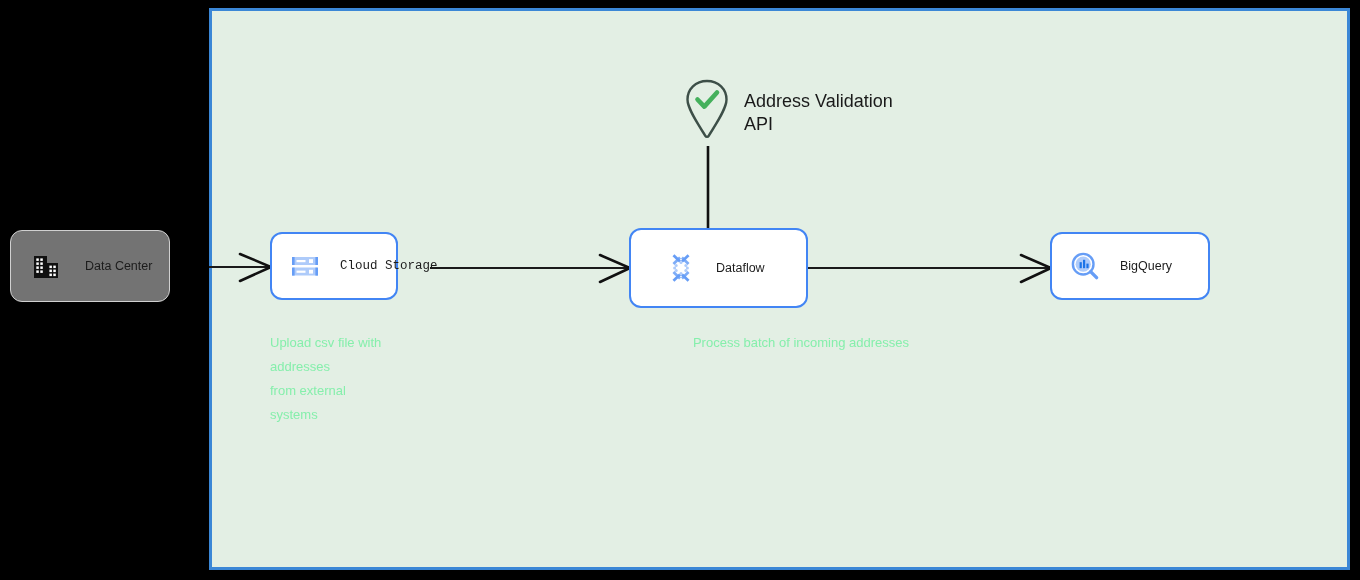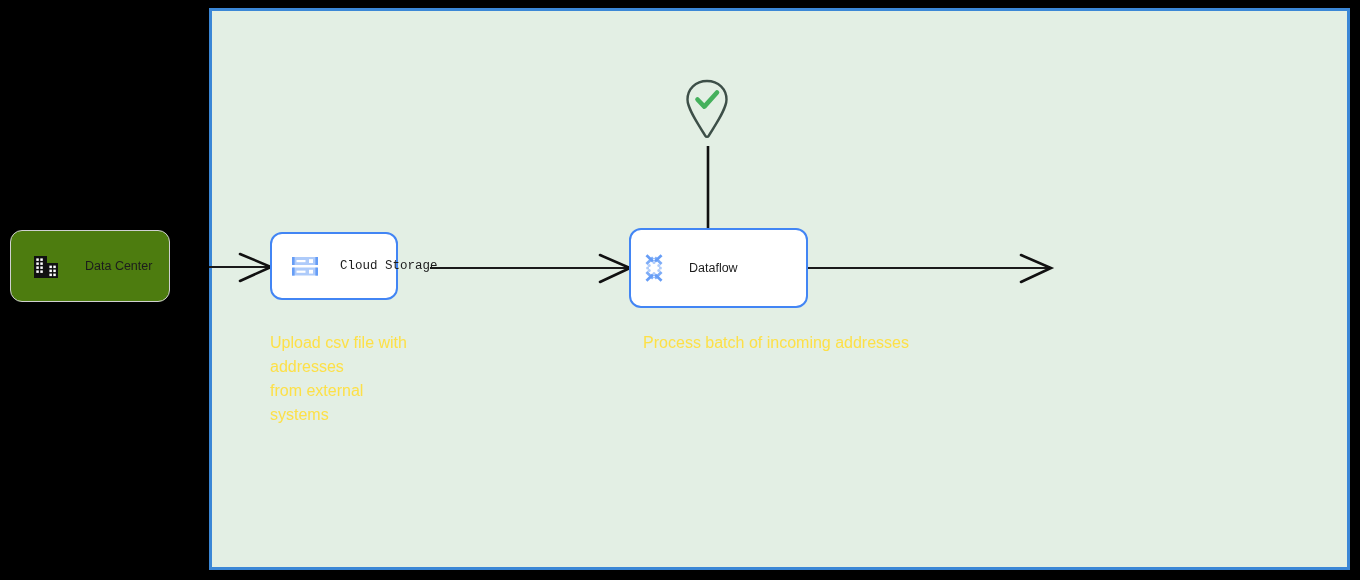--- a/index.html
+++ b/index.html
@@ -57,21 +57,21 @@
     color: #1c1c1c;
     white-space: nowrap;
   }
 
   
   .node-onprem {
     left: 10px;
     top: 230px;
     width: 160px;
     height: 72px;
-    background: #4d7c0f;
+    background: #737373;
     border: 1px solid #d0d0d0;
     padding-left: 20px;
   }
   .node-onprem .node-icon { width: 30px; height: 30px; }
   .node-onprem .node-label { margin-left: 24px; }
 
   
   .node-gcp {
     background: #ffffff;
     border: 2px solid #4285f4;
@@ -85,21 +85,21 @@
     top: 232px;
     width: 128px;
     height: 68px;
     font-family: Liberation Mono, monospace;
   }
   .node-dataflow {
     left: 629px;
     top: 228px;
     width: 179px;
     height: 80px;
-    padding-left: 8px;
+    padding-left: 35px;
   }
   .node-bigquery {
     left: 1050px;
     top: 232px;
     width: 160px;
     height: 68px;
   }
 
   
   .api-node {
@@ -119,23 +119,23 @@
     margin-top: 12px;
     font-size: 18px;
     line-height: 23px;
     color: #1a1a1a;
     white-space: pre-line;
   }
 
   
   .caption {
     position: absolute;
-    font-size: 16px;
+    font-size: 13px;
     line-height: 24px;
-    color: #fde047;
+    color: #86efac;
     white-space: pre-line;
   }
   .caption-storage {
     left: 270px;
     top: 331px;
     width: 230px;
     text-align: left;
   }
   .caption-dataflow {
     left: 569px;
@@ -187,20 +187,22 @@
     <g>
       <line x1="708" y1="146" x2="708" y2="230" stroke="#111111" stroke-width="2.6"></line>
     </g>
   </svg>
 
   <div class="api-node">
     <svg class="pin-icon" viewBox="0 0 46 62" xmlns="http://www.w3.org/2000/svg">
       <path d="M23 3 C11.5 3 3.5 11.3 3.5 21.6 C3.5 31 14 46 21.3 57.8 C22.1 59.1 23.9 59.1 24.7 57.8 C32 46 42.5 31 42.5 21.6 C42.5 11.3 34.5 3 23 3 Z" fill="none" stroke="#3d4f48" stroke-width="2.4"></path>
       <path d="M13.5 21.5 L20.3 28.6 L33 14.5" fill="none" stroke="#44b05c" stroke-width="4.6" stroke-linecap="round" stroke-linejoin="round"></path>
     </svg>
+    <div class="api-label">Address Validation
+API</div>
   </div>
 
   <div class="node node-onprem">
     <span class="node-icon">
       <svg viewBox="0 0 30 30" width="30" height="30" xmlns="http://www.w3.org/2000/svg">
         <g fill="#111111">
           <rect x="3" y="5" width="13" height="22"></rect>
           <rect x="16" y="12" width="11" height="15"></rect>
         </g>
         <g fill="#ffffff">
@@ -263,20 +265,35 @@
           <circle cx="19.8" cy="18.6" r="1.5"></circle>
           <circle cx="15" cy="21.4" r="1.5"></circle>
           <circle cx="8.6" cy="16" r="1.5"></circle>
           <circle cx="21.4" cy="16" r="1.5"></circle>
         </g>
       </svg>
     </span>
     <span class="node-label">Dataflow</span>
   </div>
 
+  <div class="node node-gcp node-bigquery">
+    <span class="node-icon">
+      <svg viewBox="0 0 30 30" width="30" height="30" xmlns="http://www.w3.org/2000/svg">
+        <circle cx="13.2" cy="13.2" r="10.3" fill="none" stroke="#669df6" stroke-width="2.4"></circle>
+        <circle cx="13.2" cy="13.2" r="7.6" fill="#aecbfa"></circle>
+        <g fill="#1a73e8">
+          <rect x="9.6" y="11.2" width="2.2" height="6"></rect>
+          <rect x="13.0" y="8.8" width="2.2" height="8.4"></rect>
+          <rect x="16.4" y="12.6" width="2.2" height="4.6"></rect>
+        </g>
+        <path d="M20.6 20.6 L26.6 26.6" stroke="#669df6" stroke-width="3.4" stroke-linecap="round"></path>
+      </svg>
+    </span>
+    <span class="node-label">BigQuery</span>
+  </div>
 
   <div class="caption caption-storage">Upload csv file with
 addresses
 from external
 systems</div>
   <div class="caption caption-dataflow">Process batch of incoming addresses</div>
 
 </div>
 
 </body></html>

